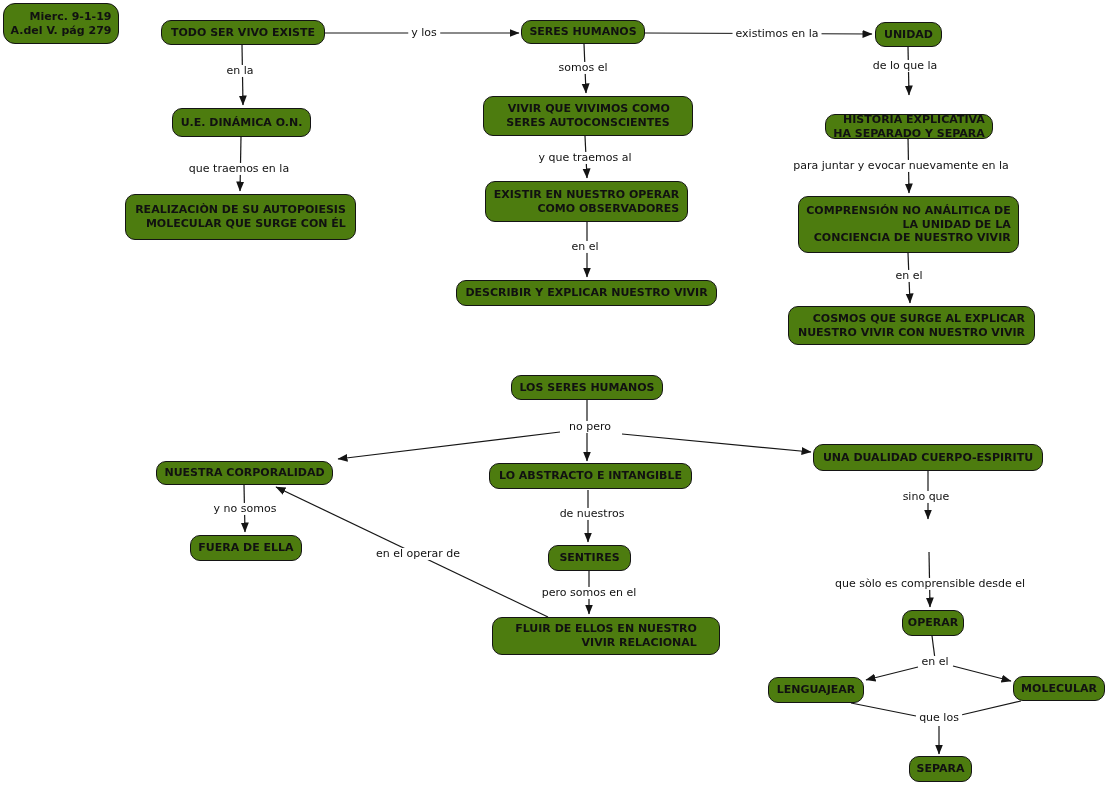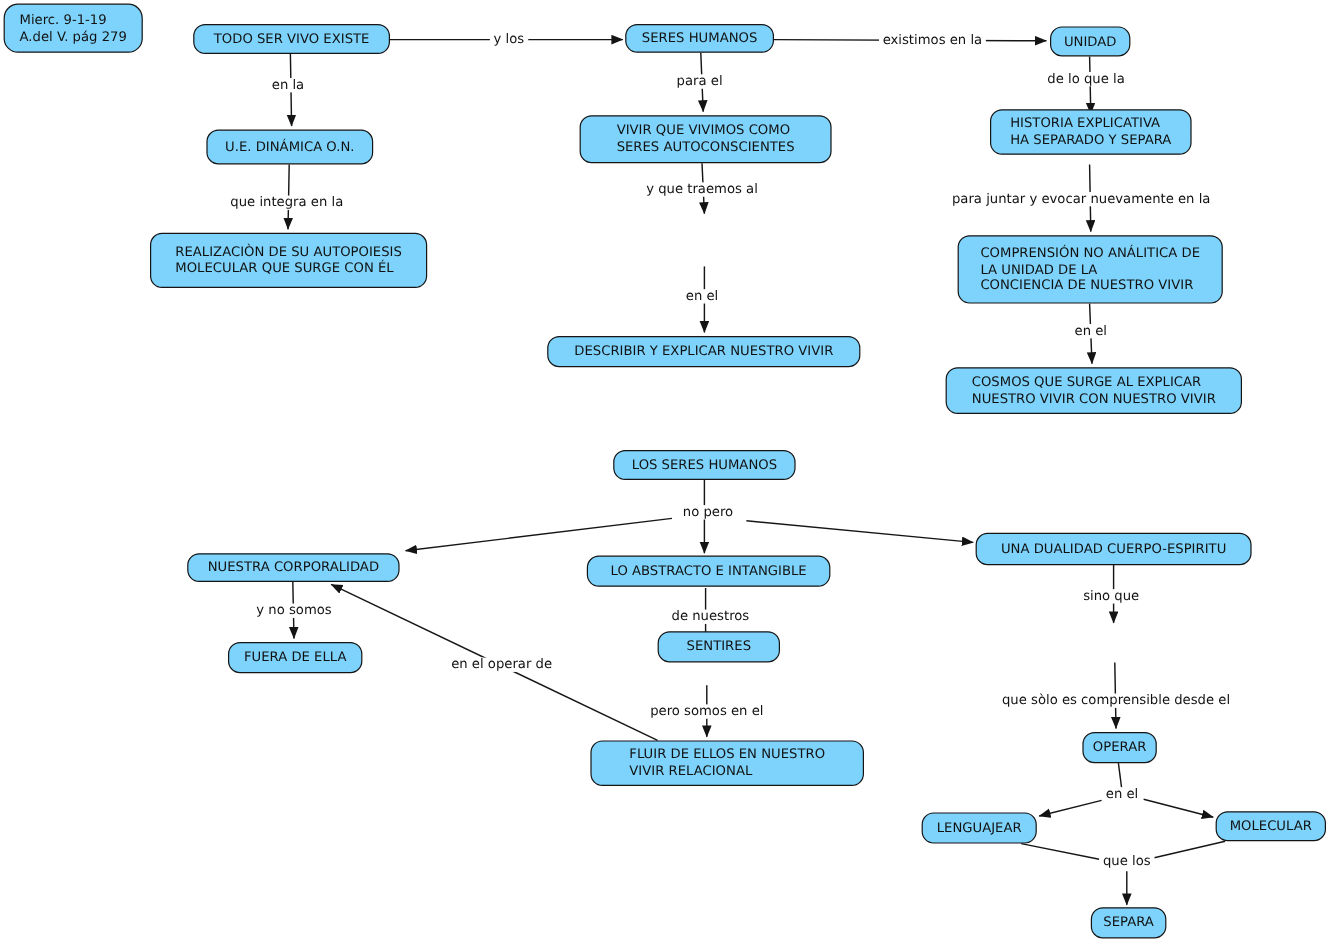--- a/index.html
+++ b/index.html
@@ -5,23 +5,23 @@
   html,body{margin:0;padding:0;background:#fff;}
   .canvas{
     position:relative;width:1108px;height:785px;background:#ffffff;
     font-family:"DejaVu Sans","Liberation Sans",sans-serif;overflow:hidden;color:#111;
   }
   svg.connectors{position:absolute;left:0;top:0;}
   .ln{stroke:#161616;stroke-width:1.2;fill:none;}
   .node{
     position:absolute;box-sizing:border-box;
     display:flex;align-items:center;justify-content:center;
-    background:#7dd3fc;border:1.4px solid #141414;border-radius:10px;
-    font-size:11px;line-height:1.25;text-align:left;
-    white-space:pre-line;padding:2px 5px;
+    background:#4d7c0f;border:1.4px solid #141414;border-radius:10px;
+    font-size:11px;line-height:1.25;text-align:right;
+    white-space:pre-line;padding:2px 5px;font-weight:bold;
   }
   .label{
     position:absolute;transform:translate(-50%,-50%);
     background:#fff;padding:0 3px;font-size:11px;line-height:1.1;white-space:nowrap;
   }
 </style>
 </head>
 <body>
 
 <div class="canvas">
@@ -63,50 +63,52 @@
 
   <div class="node" style="left:3px;top:3px;width:116px;height:41px;border-radius:12px">Mierc. 9-1-19
 A.del V. pág 279</div>
 
   <div class="node" style="left:161px;top:20px;width:164px;height:25px">TODO SER VIVO EXISTE</div>
   <div class="node" style="left:521px;top:20px;width:124px;height:24px">SERES HUMANOS</div>
   <div class="node" style="left:875px;top:22px;width:67px;height:25px">UNIDAD</div>
   <div class="node" style="left:172px;top:108px;width:139px;height:29px">U.E. DINÁMICA O.N.</div>
   <div class="node" style="left:483px;top:96px;width:210px;height:40px">VIVIR QUE VIVIMOS COMO
 SERES AUTOCONSCIENTES</div>
-  <div class="node" style="left:825px;top:91px;width:168px;height:38px">HISTORIA EXPLICATIVA
+  <div class="node" style="left:825px;top:114px;width:168px;height:25px">HISTORIA EXPLICATIVA
 HA SEPARADO Y SEPARA</div>
   <div class="node" style="left:125px;top:194px;width:231px;height:46px">REALIZACIÒN DE SU AUTOPOIESIS
 MOLECULAR QUE SURGE CON ÉL</div>
+  <div class="node" style="left:485px;top:181px;width:203px;height:41px">EXISTIR EN NUESTRO OPERAR
+COMO OBSERVADORES</div>
   <div class="node" style="left:798px;top:196px;width:221px;height:57px">COMPRENSIÓN NO ANÁLITICA DE
 LA UNIDAD DE LA
 CONCIENCIA DE NUESTRO VIVIR</div>
   <div class="node" style="left:788px;top:306px;width:247px;height:39px">COSMOS QUE SURGE AL EXPLICAR
 NUESTRO VIVIR CON NUESTRO VIVIR</div>
   <div class="node" style="left:456px;top:280px;width:261px;height:26px">DESCRIBIR Y EXPLICAR NUESTRO VIVIR</div>
 
   <div class="node" style="left:511px;top:375px;width:152px;height:25px">LOS SERES HUMANOS</div>
   <div class="node" style="left:156px;top:461px;width:177px;height:24px">NUESTRA CORPORALIDAD</div>
   <div class="node" style="left:489px;top:463px;width:203px;height:26px">LO ABSTRACTO E INTANGIBLE</div>
   <div class="node" style="left:813px;top:444px;width:230px;height:27px">UNA DUALIDAD CUERPO-ESPIRITU</div>
   <div class="node" style="left:190px;top:535px;width:112px;height:26px">FUERA DE ELLA</div>
-  <div class="node" style="left:548px;top:526px;width:102px;height:26px">SENTIRES</div>
+  <div class="node" style="left:548px;top:545px;width:83px;height:26px">SENTIRES</div>
   <div class="node" style="left:492px;top:617px;width:228px;height:38px">FLUIR DE ELLOS EN NUESTRO
 VIVIR RELACIONAL</div>
   <div class="node" style="left:902px;top:610px;width:62px;height:26px">OPERAR</div>
   <div class="node" style="left:768px;top:677px;width:96px;height:26px">LENGUAJEAR</div>
   <div class="node" style="left:1013px;top:676px;width:92px;height:25px">MOLECULAR</div>
   <div class="node" style="left:909px;top:756px;width:63px;height:26px">SEPARA</div>
 
   <span class="label" style="left:424px;top:33px">y los</span>
   <span class="label" style="left:777px;top:34px">existimos en la</span>
   <span class="label" style="left:240px;top:71px">en la</span>
-  <span class="label" style="left:583px;top:68px">para el</span>
+  <span class="label" style="left:583px;top:68px">somos el</span>
   <span class="label" style="left:905px;top:66px">de lo que la</span>
-  <span class="label" style="left:239px;top:169px">que integra en la</span>
+  <span class="label" style="left:239px;top:169px">que traemos en la</span>
   <span class="label" style="left:585px;top:158px">y que traemos al</span>
   <span class="label" style="left:901px;top:166px">para juntar y evocar nuevamente en la</span>
   <span class="label" style="left:585px;top:247px">en el</span>
   <span class="label" style="left:909px;top:276px">en el</span>
   <span class="label" style="left:590px;top:427px">no pero</span>
   <span class="label" style="left:245px;top:509px">y no somos</span>
   <span class="label" style="left:418px;top:554px">en el operar de</span>
   <span class="label" style="left:592px;top:514px">de nuestros</span>
   <span class="label" style="left:589px;top:593px">pero somos en el</span>
   <span class="label" style="left:926px;top:497px">sino que</span>

